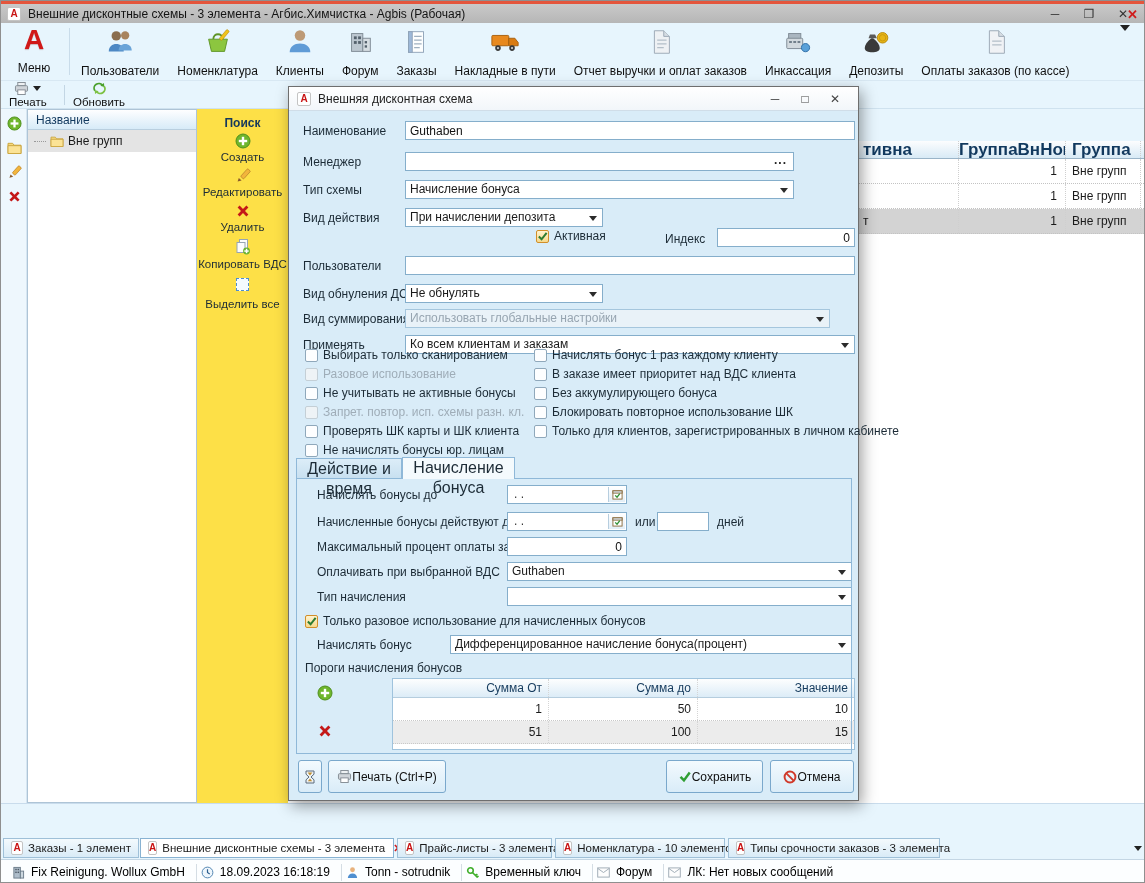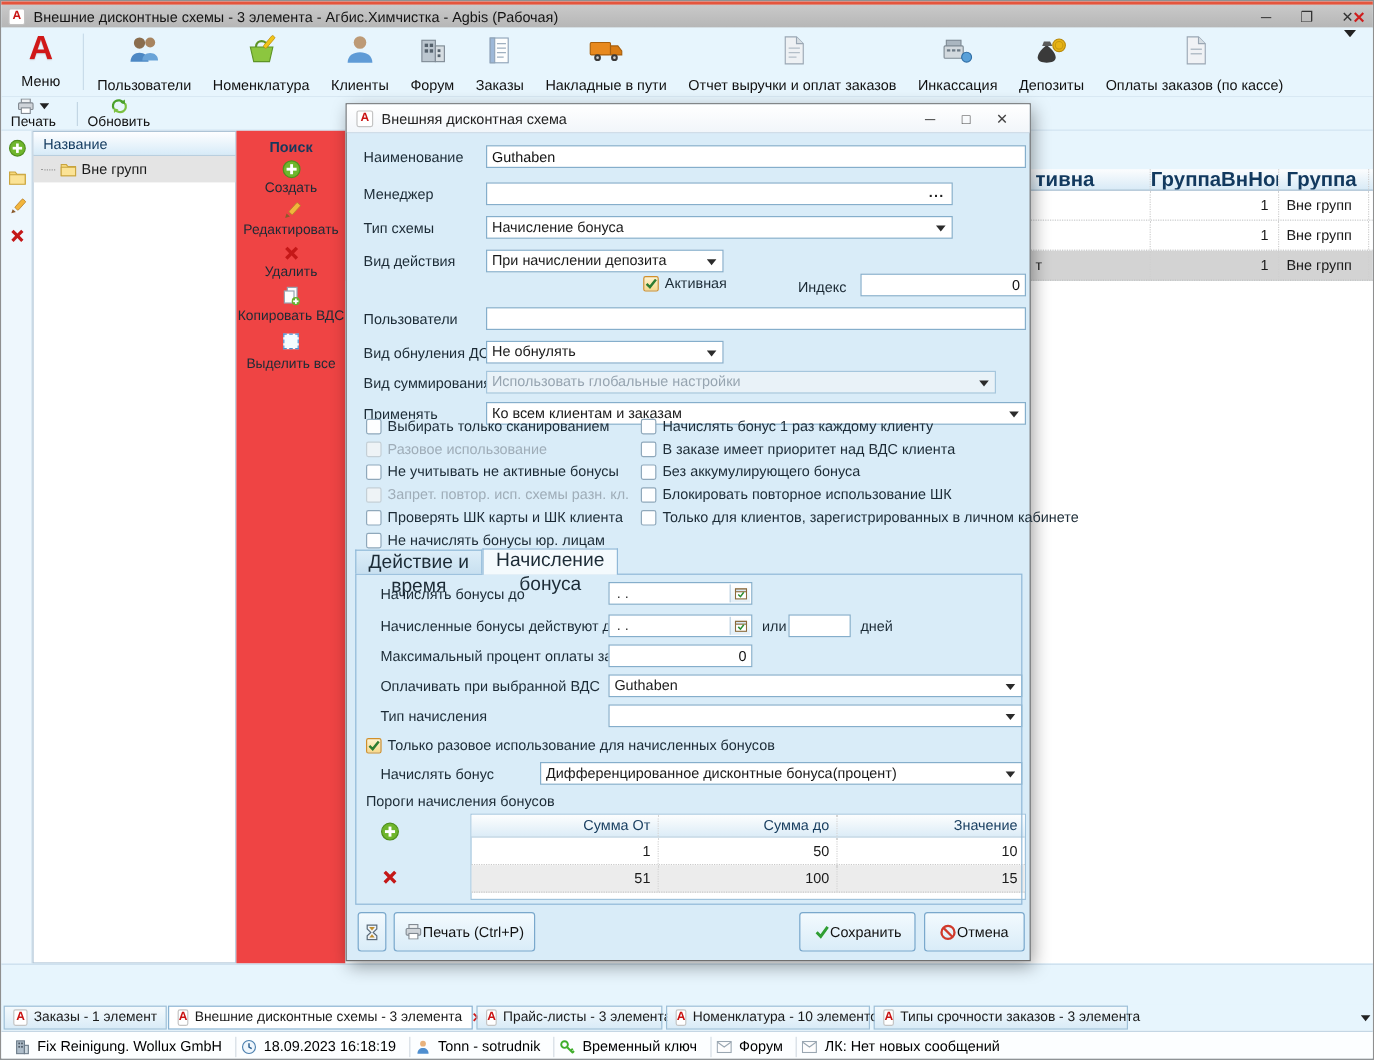--- a/index.html
+++ b/index.html
@@ -39,21 +39,21 @@
   #t2sep{left:63px;top:84px;width:1px;height:20px;background:#c3d6e4;}
   
   #left-strip{left:0;top:108px;width:26px;height:694px;background:#eef7fd;border-right:1px solid #d6e6f2;}
   #left-strip .sic{position:absolute;left:6px;}
   #tree-panel{left:26px;top:108px;width:170px;height:694px;background:#fff;border:1px solid #aec4d6;}
   .tree-head{height:20px;background:linear-gradient(#fefeff,#d7ebf8);border-bottom:1px solid #b9cfdf;
              display:flex;align-items:center;padding-left:8px;color:#12395e;}
   .tree-row{height:22px;background:#e4e4e4;display:flex;align-items:center;padding-left:6px;gap:4px;}
   .tree-dots{width:12px;border-top:1px dotted #9a9a9a;}
   
-  #actions{left:196px;top:108px;width:91px;height:694px;background:#ef4444;}
+  #actions{left:196px;top:108px;width:91px;height:694px;background:#fde047;}
   #actions .a-title{position:absolute;left:0;width:100%;text-align:center;font-weight:bold;color:#15385c;}
   .act-ic{position:absolute;left:0;width:100%;display:flex;justify-content:center;}
   .act-lb{position:absolute;left:0;width:100%;text-align:center;font-size:11.5px;color:#1c2b36;white-space:nowrap;overflow:hidden;}
   
   #main-area{left:287px;top:108px;width:858px;height:694px;background:#e7f5fd;}
   .grid-head{position:absolute;left:571px;top:32px;width:287px;height:18px;
              background:linear-gradient(#fcfdfe,#d8eaf6);border-bottom:1px solid #9ab4c8;display:flex;}
   .gh-cell{font-weight:bold;color:#12395e;font-size:17px;line-height:17px;overflow:hidden;white-space:nowrap;}
   .grid-row{position:absolute;left:571px;width:287px;height:25px;display:flex;background:#fff;border-bottom:1px dotted #c3c3c3;}
   .gr-cell{font-size:12px;line-height:24px;white-space:nowrap;overflow:hidden;}
@@ -540,21 +540,21 @@
       <span class="cb checked">
           <svg width="11" height="11" viewBox="0 0 12 12">
             <path d="M2 6l3 3 5.5-7" stroke="#2e7d32" stroke-width="2.2" fill="none"></path>
           </svg>
         </span>
       <span>Только разовое использование для начисленных бонусов</span>
     </div>
 
     <div class="dlabel" style="left:28px;top:551px">Начислять бонус</div>
     <div class="combo" style="left:161px;top:548px;width:402px">
-      <span>Дифференцированное дисконтные бонуса(процент)</span><span class="arr"></span>
+      <span>Дифференцированное начисление бонуса(процент)</span><span class="arr"></span>
     </div>
 
     <div class="dlabel" style="left:16px;top:574px">Пороги начисления бонусов</div>
 
     <div class="abs" style="left:28px;top:598px">
         <svg width="16" height="16" viewBox="0 0 16 16">
           <circle cx="8" cy="8" r="7" fill="#6fb62c" stroke="#4f8f1d"></circle>
           <rect x="6.8" y="3.8" width="2.4" height="8.4" fill="#fff"></rect>
           <rect x="3.8" y="6.8" width="8.4" height="2.4" fill="#fff"></rect>
         </svg>

